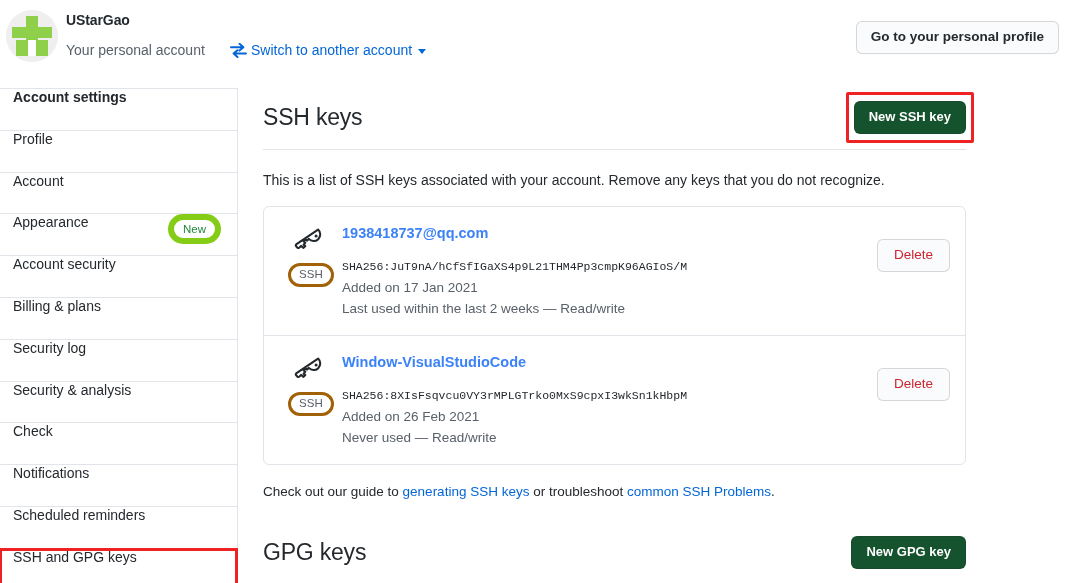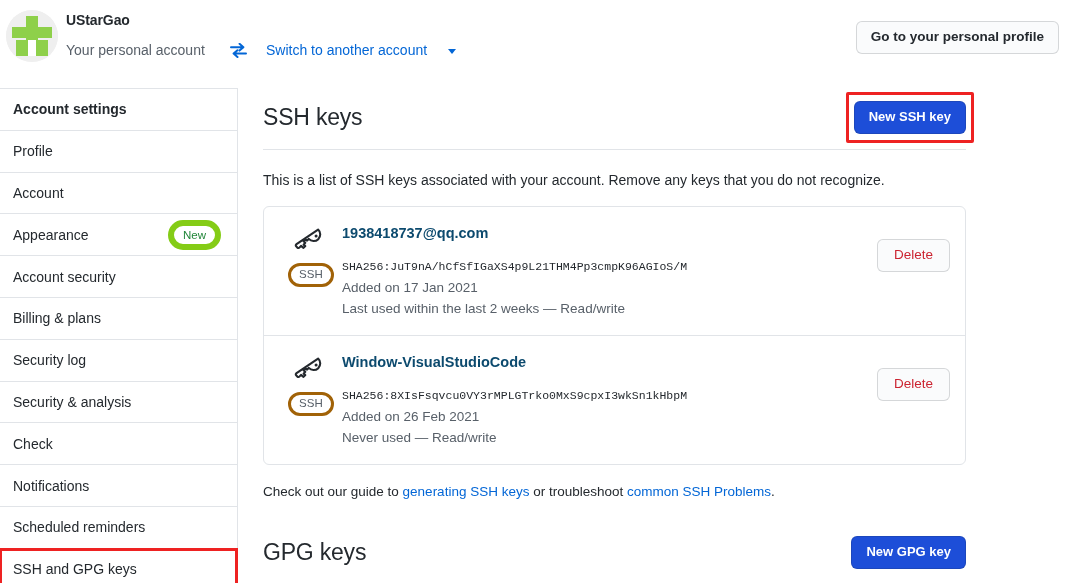--- a/index.html
+++ b/index.html
@@ -41,21 +41,21 @@
     position: absolute;
     left: 66px; top: 42px;
     font-size: 14px;
     color: #586069;
   }
   .switch-link {
     position: absolute;
     left: 230px; top: 42px;
     display: flex;
     align-items: center;
-    gap: 19px;
+    gap: 4px;
     font-size: 14px;
     color: #0366d6;
     cursor: pointer;
   }
   .switch-icon { display: block; }
   .caret {
     display: inline-block;
     width: 0; height: 0;
     border-left: 4px solid transparent;
     border-right: 4px solid transparent;
@@ -85,21 +85,21 @@
     left: 0; top: 88px;
     width: 238px;
     border-top: 1px solid #e1e4e8;
     border-right: 1px solid #e1e4e8;
     height: 495px;
   }
   .side-item {
     position: relative;
     height: 41.8px;
     display: flex;
-    align-items: center;
+    align-items: flex-start;
     justify-content: space-between;
     padding: 0 16px 0 13px;
     border-bottom: 1px solid #e1e4e8;
     font-size: 14px;
     color: #24292e;
     cursor: pointer;
   }
   .side-item.heading {
     font-weight: 600;
     cursor: default;
@@ -134,21 +134,21 @@
     align-items: center;
     justify-content: space-between;
   }
   .section-title {
     font-size: 23px;
     font-weight: 400;
     color: #24292e;
     letter-spacing: -0.2px;
   }
   .btn-green {
-    background: #1d4ed8;
+    background: #14532d;
     color: #ffffff;
     font-size: 13px;
     font-weight: 600;
     border: 1px solid rgba(27,31,35,0.15);
     border-radius: 6px;
     padding: 8px 14px 9px;
     line-height: 14px;
     cursor: pointer;
     white-space: nowrap;
   }
@@ -204,21 +204,21 @@
     color: #586069;
     padding: 2px 8px 3px;
     line-height: 13px;
     letter-spacing: 0.2px;
   }
 
   .key-info { flex: 1 1 auto; min-width: 0; padding-top: 0px; }
   .key-title {
     font-size: 14.5px;
     font-weight: 600;
-    color: #0c4a6e;
+    color: #3b82f6;
     line-height: 20px;
   }
   .key-fp {
     font-family: "Liberation Mono", monospace;
     font-size: 11.5px;
     color: #24292e;
     line-height: 20px;
     margin-top: 14px;
     white-space: nowrap;
   }

